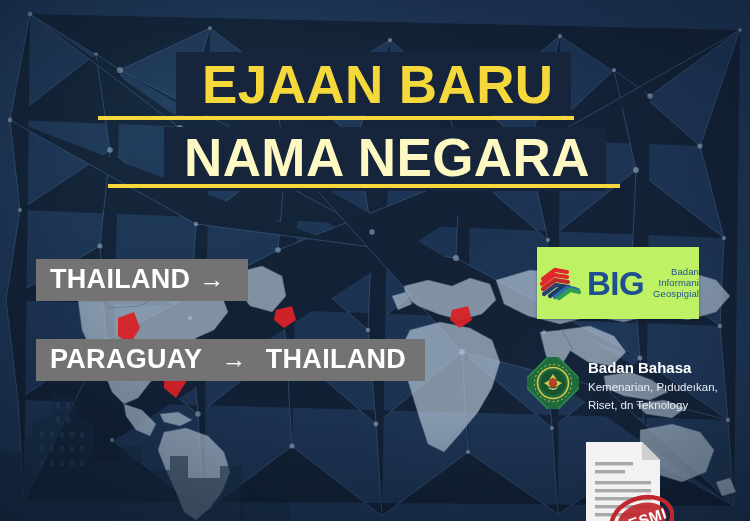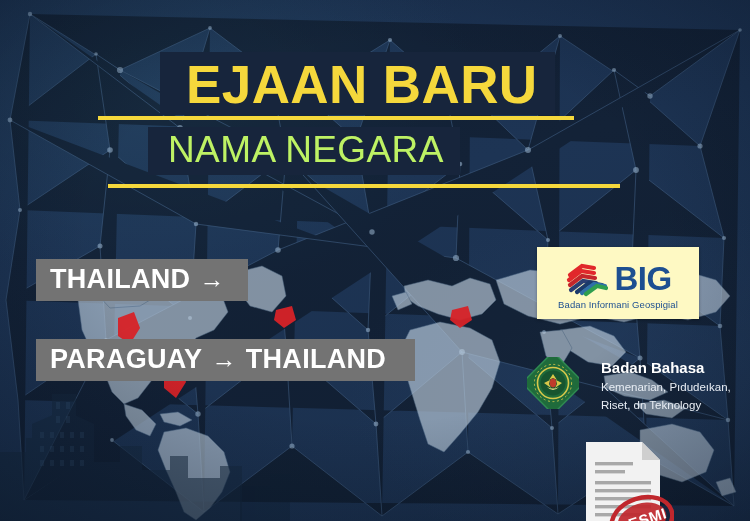--- a/index.html
+++ b/index.html
@@ -23,74 +23,74 @@
   .bg-net, .bg-map, .bg-city { position:absolute; inset:0; }
   .bg-net svg, .bg-map svg, .bg-city svg { width:100%; height:100%; display:block; }
 
   .vignette {
     position:absolute; inset:0;
     background:radial-gradient(ellipse 85% 80% at 50% 45%, rgba(0,0,0,0) 45%, rgba(3,10,22,0.45) 100%);
     pointer-events:none;
   }
 
   
-  .title-wrap { position:absolute; left:0; top:52px; width:617px; }
+  .title-wrap { position:absolute; left:16px; top:52px; width:617px; }
   .title-row { display:flex; }
   .title-row.r1 { padding-left:160px; }
   .title-row.r2 { padding-left:148px; }
 
   .band {
     background:#17253c;
     display:inline-block;
     position:relative;
   }
   .band.b1 { padding:6px 18px 4px 26px; }
   .band.b2 { padding:4px 16px 7px 20px; }
 
   .t1 {
     font-size:53px; font-weight:bold; color:#f5d83c;
     letter-spacing:0.4px; line-height:1.0; white-space:nowrap;
   }
   .t2 {
-    font-size:37px; font-weight:normal; color:#bef264;
+    font-size:53px; font-weight:bold; color:#fef9c3;
     letter-spacing:0.4px; line-height:1.0; white-space:nowrap;
   }
   .rule {
     position:absolute; height:4px; background:#f5d83c;
   }
   .rule.u1 { left:98px; top:116px; width:476px; }
   .rule.u2 { left:108px; top:184px; width:512px; }
 
   
   .label-band {
     position:absolute;
     background:#737373;
     color:#fff;
     font-weight:bold;
     white-space:nowrap;
     display:flex; align-items:center;
   }
   .lb1 { left:36px; top:259px; font-size:27px; padding:5px 14px 6px 14px; letter-spacing:0.3px; }
-  .lb2 { left:36px; top:339px; font-size:27px; padding:5px 29px 6px 14px; letter-spacing:0.3px; }
+  .lb2 { left:36px; top:339px; font-size:27px; padding:5px 19px 6px 14px; letter-spacing:0.3px;gap:10px; }
   .arrow { display:inline-block; margin:0 9px; font-size:25px; }
 
   
   .big-card {
     position:absolute; left:537px; top:247px; width:162px; height:72px;
-    background:#fef9c3;
-    display:flex; flex-direction:column; align-items:center; justify-content:center;
+    background:#bef264;
+    display:flex; flex-direction:row; align-items:center; justify-content:center;
     box-shadow:0 1px 3px rgba(0,0,0,0.3);
   }
   .big-top { display:flex; align-items:center; gap:6px; height:44px; }
   .big-mark { width:44px; height:36px; }
   .big-word { font-size:33px; font-weight:bold; color:#1d4f91; letter-spacing:-0.5px; line-height:1; }
   .big-sub { font-size:9.5px; color:#1d4f91; margin-top:-2px; letter-spacing:0.1px;text-align:right; }
 
   
-  .bahasa { position:absolute; left:527px; top:357px; display:flex; align-items:flex-start; gap:22px; }
+  .bahasa { position:absolute; left:527px; top:357px; display:flex; align-items:flex-start; gap:9px; }
   .bahasa-emblem { width:52px; height:52px; flex:0 0 52px; }
   .bahasa-text { padding-top:2px; }
   .bahasa-title { font-size:15px; font-weight:bold; color:#ffffff; line-height:1.15; }
   .bahasa-sub { font-size:11.5px; color:#e8edf4; line-height:1.22; margin-top:1px; white-space:nowrap; }
 
   
   .doc { position:absolute; left:578px; top:440px; width:96px; height:96px; }
   .doc svg { width:100%; height:100%; display:block; }
 </style>
 </head>

